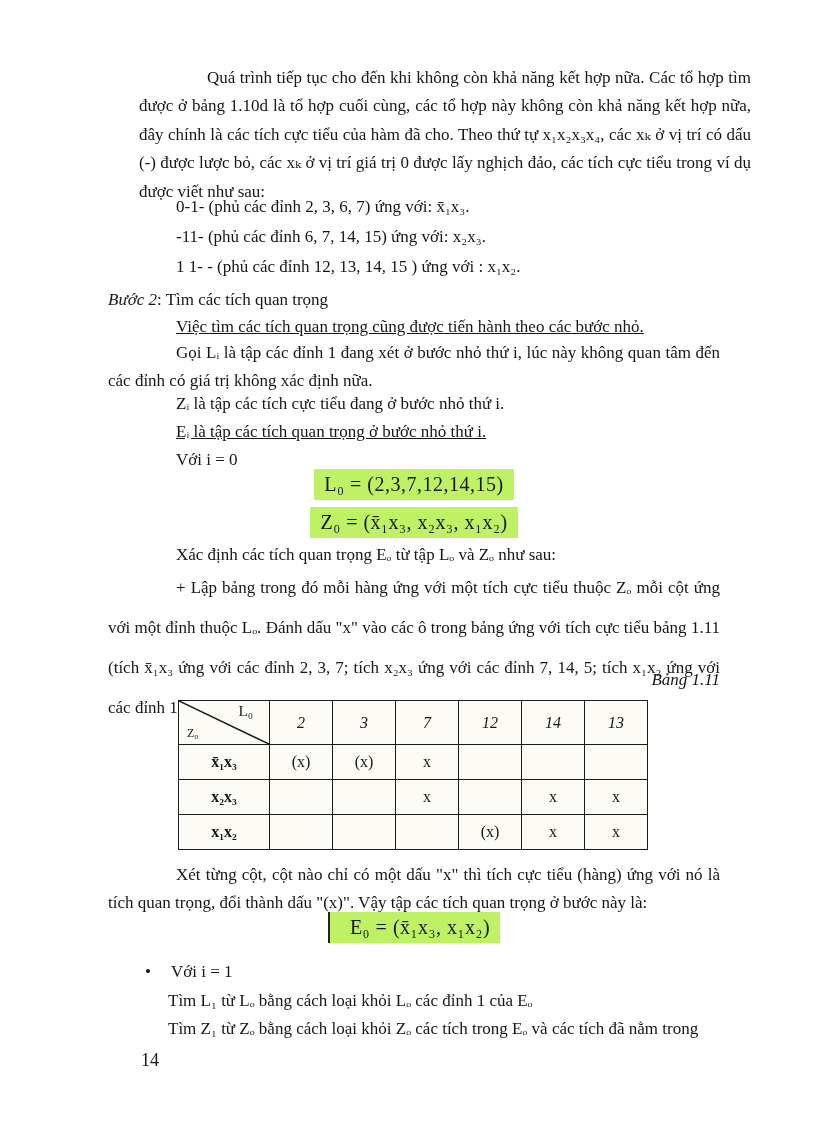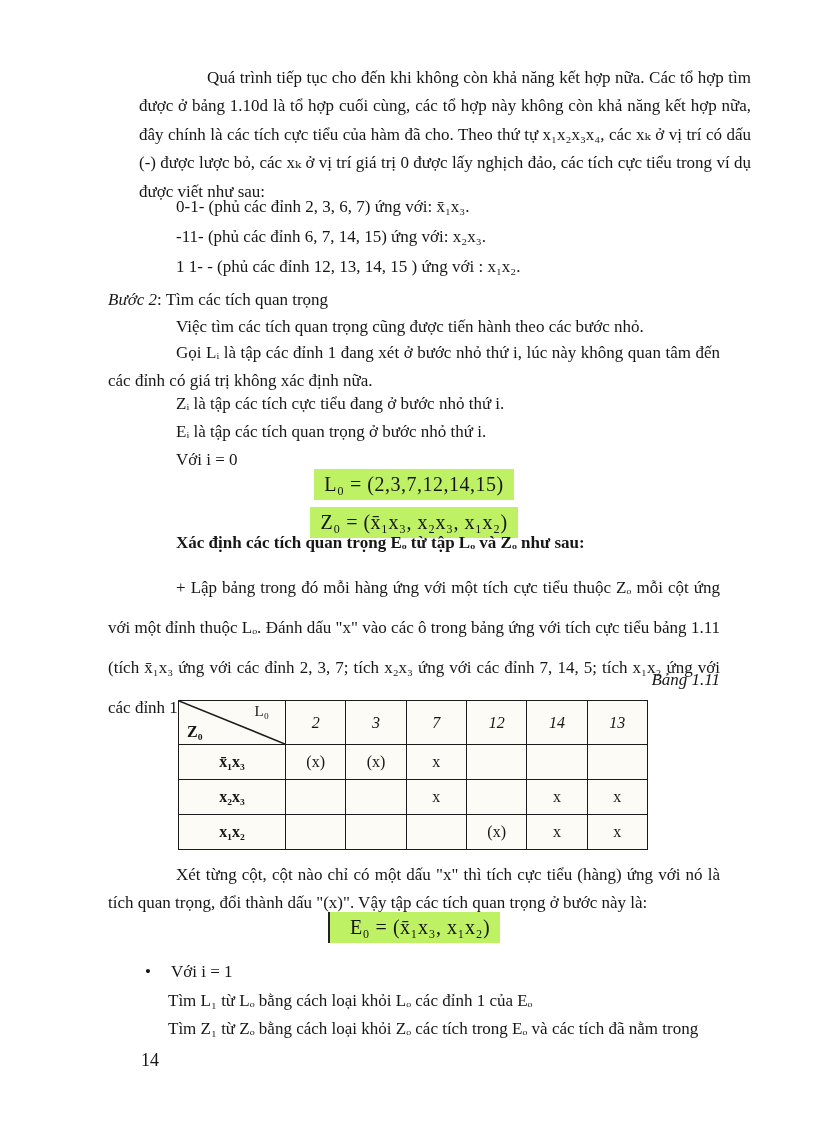--- a/index.html
+++ b/index.html
@@ -14,41 +14,41 @@
   }
   .blk{position:absolute;left:108px;width:612px;margin:0;font-size:17px;line-height:28px;}
   .just{text-align:justify;}
   .ind{text-indent:68px;}
   .it{font-style:italic;}
 
   .p1{top:64px;line-height:28.4px;margin-left:31px;}
   .minterms{top:192px;padding-left:68px;width:544px;}
   .minterms .mline{line-height:30px;}
   .step2{top:286px;}
-  .p2{top:313px;}
+  .p2{top:313px;text-decoration:underline;}
   .p3{top:339px;line-height:28px;}
   .p4{top:390px;}
-  .p5{top:418px;}
+  .p5{top:418px;text-decoration:underline;}
   .p6{top:446px;}
 
   .formula-wrap{text-align:center;}
   .f-l0{top:469px;}
   .f-z0{top:507px;}
   .f-e0{top:912px;}
   .formula{
     display:inline-block;
     background:#bef264;
     font-size:20px;
     line-height:26px;
     padding:2px 10px 3px 10px;
     letter-spacing:0.5px;
   }
   .ebar{border-left:2px solid #222;padding-left:20px;}
 
-  .p7{top:529px;font-weight:bold;}
+  .p7{top:541px;}
   .p8{top:568px;line-height:40px;}
   .caption{top:666px;text-align:right;font-size:17px;}
 
   table.grid{
     position:absolute;left:178px;top:700px;
     width:470px;
     border-collapse:collapse;table-layout:fixed;
     background:#fcfbf5;
   }
   table.grid td{
@@ -57,21 +57,21 @@
     font-size:16px;color:#161616;
     padding:0;
   }
   tr.head{height:44px;}
   tr.body-row{height:35px;}
   td.col-label{font-style:italic;font-size:17px;}
   td.row-label{text-align:left;padding-left:12px;font-weight:700;font-size:17px;}
   td.corner{position:relative;}
   td.corner svg{position:absolute;left:0;top:0;width:100%;height:100%;display:block;}
   .corner-top{position:absolute;top:2px;right:16px;font-size:15px;}
-  .corner-bottom{position:absolute;bottom:3px;left:8px;font-size:16px;font-weight:bold;}
+  .corner-bottom{position:absolute;bottom:3px;left:8px;font-size:12px;}
 
   .p9{top:861px;}
   .bullet-line{top:958px;padding-left:37px;width:575px;}
   .bullet-line .bdot{display:inline-block;width:26px;font-size:17px;}
   .p10{top:987px;padding-left:60px;width:552px;}
   .p11{top:1015px;padding-left:60px;width:552px;}
   .pageno{position:absolute;left:141px;top:1050px;font-size:18px;}
 </style>
 </head>
 <body>
@@ -102,21 +102,21 @@
   </div>
 
   <p class="blk p7 ind">Xác định các tích quan trọng Eₒ từ tập Lₒ và Zₒ như sau:</p>
   <p class="blk p8 just ind">+ Lập bảng trong đó mỗi hàng ứng với một tích cực tiểu thuộc Zₒ mỗi cột ứng với một đỉnh thuộc Lₒ. Đánh dấu "x" vào các ô trong bảng ứng với tích cực tiểu bảng 1.11 (tích x̄₁x₃ ứng với các đỉnh 2, 3, 7; tích x₂x₃ ứng với các đỉnh 7, 14, 5; tích x₁x₂ ứng với các đỉnh 12, 14, 15 bảng 1.10).</p>
 
   <div class="blk caption it">Bảng 1.11</div>
 
   <table class="grid">
     <tbody>
         <tr class="head">
-      <td class="corner" style="width:90px;padding-left:16px;">
+      <td class="corner" style="width:90px;">
         <svg viewBox="0 0 90 44" preserveAspectRatio="none">
               <line x1="0" y1="0" x2="90" y2="44" stroke="#1b1b1b" stroke-width="1.6"></line>
             </svg>
         <span class="corner-top">L₀</span>
         <span class="corner-bottom">Z₀</span>
       </td>
       <td class="col-label">2</td>
       <td class="col-label">3</td>
       <td class="col-label">7</td>
       <td class="col-label">12</td>

